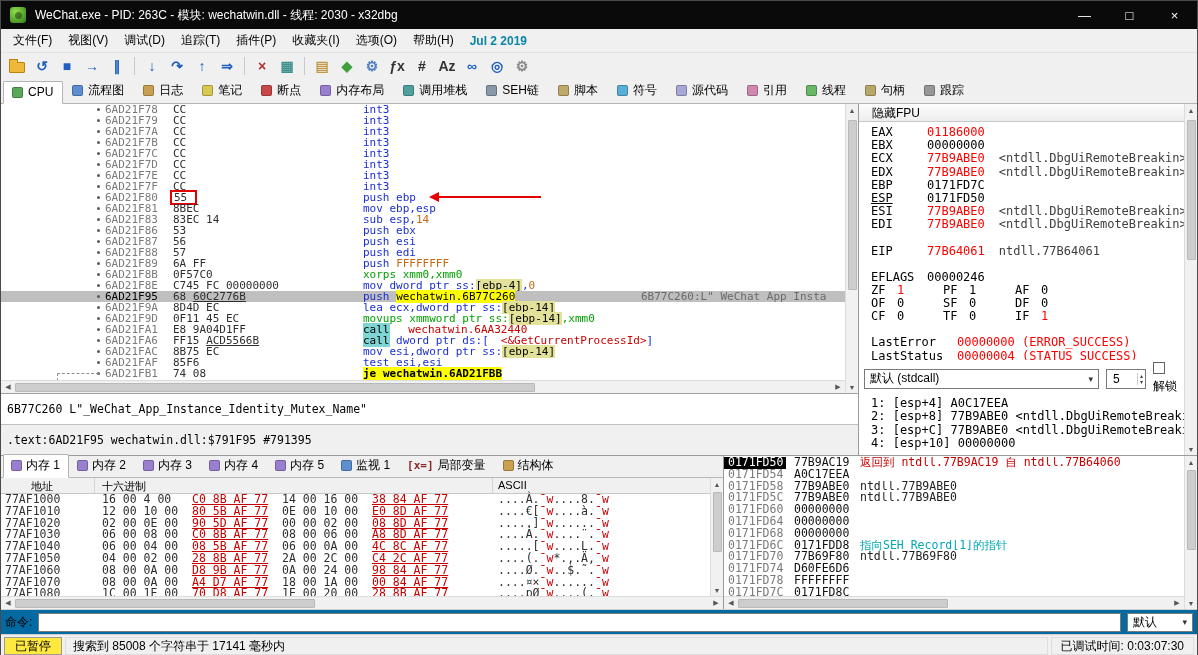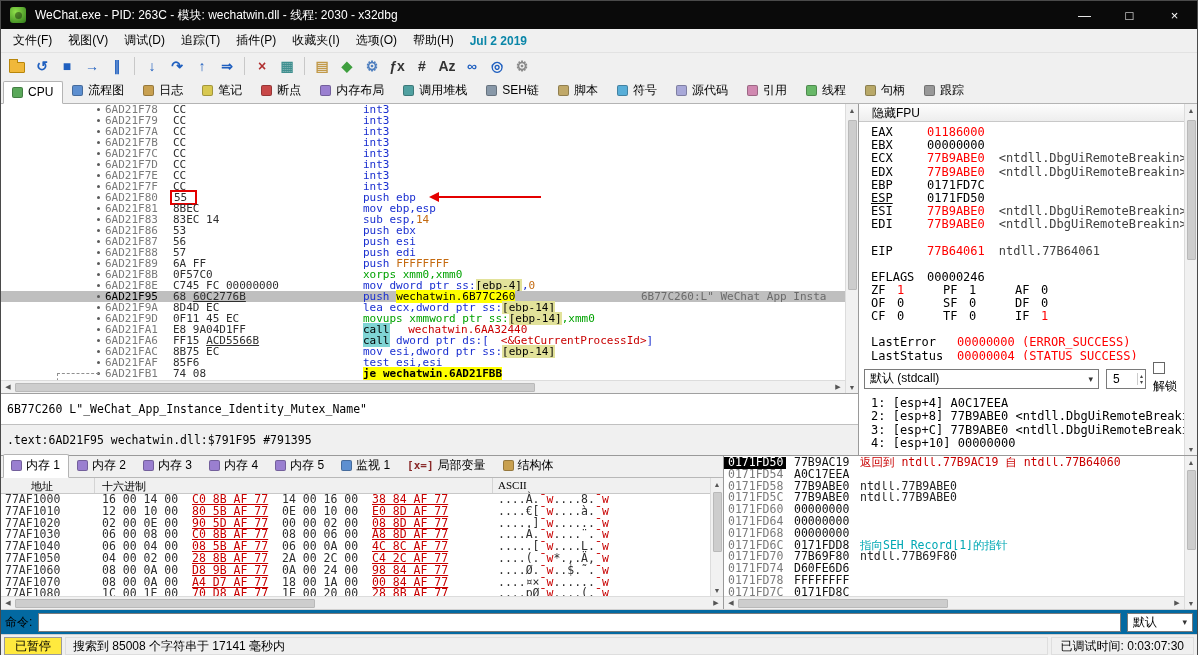--- a/index.html
+++ b/index.html
@@ -94,21 +94,21 @@
 
 
 .bottom{flex:0 0 154px;display:flex;border-top:1px solid #9a9a9a;background:#f0f0f0;min-height:0;}
 .bottom-left{width:722px;display:flex;flex-direction:column;}
 .memtabs{height:22px;display:flex;align-items:flex-end;padding-left:2px;border-bottom:1px solid #b8b8b8;}
 .mtab{display:flex;align-items:center;gap:4px;padding:2px 8px 3px 7px;font-size:12px;border:1px solid transparent;margin-bottom:-1px;white-space:nowrap;}
 .mtab.active{background:#fff;border-color:#b4b4b4;border-bottom-color:#fff;border-radius:2px 2px 0 0;}
 .mprefix{color:#8a2a2a;font-weight:bold;font-size:11px;font-family:"DejaVu Sans Mono",monospace;}
 .mem-wrap{flex:1;display:flex;background:#fff;min-height:0;}
 .mem-table{flex:1;overflow:hidden;font-family:"DejaVu Sans Mono",monospace;}
-.mem-header{height:16px;display:flex;background:#f0f0f0;border-bottom:1px solid #c8c8c8;font-size:11px;font-family:Liberation Serif, serif;}
+.mem-header{height:16px;display:flex;background:#f0f0f0;border-bottom:1px solid #c8c8c8;font-size:11px;font-family:Liberation Sans, sans-serif;}
 .mh-addr{width:94px;border-right:1px solid #d4d4d4;padding:1px 0 0 30px;}
 .mh-hex{width:398px;border-right:1px solid #d4d4d4;padding:1px 0 0 7px;}
 .mh-ascii{flex:1;padding:1px 0 0 5px;}
 .mrow{display:flex;height:11.8px;line-height:11.8px;font-size:11.5px;white-space:pre;}
 .ma{width:94px;padding-left:4px;color:#333;}
 .mhex{width:398px;display:flex;padding-left:7px;}
 .mg{width:90px;display:inline-block;color:#2e2e2e;}
 .m-ptr{color:var(--red);text-decoration:underline;}
 .masc{flex:1;padding-left:5px;color:#2e2e2e;}
 .m-r{color:var(--red);}
@@ -449,21 +449,21 @@
           </div>
         </div>
       <div class="mem-wrap">
         <div class="mem-table">
           <div class="mem-header">
             <span class="mh-addr">地址</span>
             <span class="mh-hex">十六进制</span>
             <span class="mh-ascii">ASCII</span>
           </div>
           <div id="mem-rows">
-              <div class="mrow"><span class="ma">77AF1000</span><span class="mhex"><span class="mg">16 00 14 00</span><span class="mg m-ptr">C0 8B AF 77</span><span class="mg">14 00 16 00</span><span class="mg m-ptr">38 84 AF 77</span></span><span class="masc"><span>....À.</span><span class="m-r">¯w</span><span>....8.</span><span class="m-r">¯w</span></span></div>
+              <div class="mrow"><span class="ma">77AF1000</span><span class="mhex"><span class="mg">16 00 4 00</span><span class="mg m-ptr">C0 8B AF 77</span><span class="mg">14 00 16 00</span><span class="mg m-ptr">38 84 AF 77</span></span><span class="masc"><span>....À.</span><span class="m-r">¯w</span><span>....8.</span><span class="m-r">¯w</span></span></div>
               <div class="mrow"><span class="ma">77AF1010</span><span class="mhex"><span class="mg">12 00 10 00</span><span class="mg m-ptr">80 5B AF 77</span><span class="mg">0E 00 10 00</span><span class="mg m-ptr">E0 8D AF 77</span></span><span class="masc"><span>....€[</span><span class="m-r">¯w</span><span>....à.</span><span class="m-r">¯w</span></span></div>
               <div class="mrow"><span class="ma">77AF1020</span><span class="mhex"><span class="mg">02 00 0E 00</span><span class="mg m-ptr">90 5D AF 77</span><span class="mg">00 00 02 00</span><span class="mg m-ptr">08 8D AF 77</span></span><span class="masc"><span>.....]</span><span class="m-r">¯w</span><span>......</span><span class="m-r">¯w</span></span></div>
               <div class="mrow"><span class="ma">77AF1030</span><span class="mhex"><span class="mg">06 00 08 00</span><span class="mg m-ptr">C0 8B AF 77</span><span class="mg">08 00 06 00</span><span class="mg m-ptr">A8 8D AF 77</span></span><span class="masc"><span>....À.</span><span class="m-r">¯w</span><span>....¨.</span><span class="m-r">¯w</span></span></div>
               <div class="mrow"><span class="ma">77AF1040</span><span class="mhex"><span class="mg">06 00 04 00</span><span class="mg m-ptr">08 5B AF 77</span><span class="mg">06 00 0A 00</span><span class="mg m-ptr">4C 8C AF 77</span></span><span class="masc"><span>.....[</span><span class="m-r">¯w</span><span>....L.</span><span class="m-r">¯w</span></span></div>
               <div class="mrow"><span class="ma">77AF1050</span><span class="mhex"><span class="mg">04 00 02 00</span><span class="mg m-ptr">28 8B AF 77</span><span class="mg">2A 00 2C 00</span><span class="mg m-ptr">C4 2C AF 77</span></span><span class="masc"><span>....(.</span><span class="m-r">¯w</span><span>*.,.Ä,</span><span class="m-r">¯w</span></span></div>
               <div class="mrow"><span class="ma">77AF1060</span><span class="mhex"><span class="mg">08 00 0A 00</span><span class="mg m-ptr">D8 9B AF 77</span><span class="mg">0A 00 24 00</span><span class="mg m-ptr">98 84 AF 77</span></span><span class="masc"><span>....Ø.</span><span class="m-r">¯w</span><span>..$.˜.</span><span class="m-r">¯w</span></span></div>
               <div class="mrow"><span class="ma">77AF1070</span><span class="mhex"><span class="mg">08 00 0A 00</span><span class="mg m-ptr">A4 D7 AF 77</span><span class="mg">18 00 1A 00</span><span class="mg m-ptr">00 84 AF 77</span></span><span class="masc"><span>....¤×</span><span class="m-r">¯w</span><span>......</span><span class="m-r">¯w</span></span></div>
               <div class="mrow"><span class="ma">77AF1080</span><span class="mhex"><span class="mg">1C 00 1E 00</span><span class="mg m-ptr">70 D8 AF 77</span><span class="mg">1E 00 20 00</span><span class="mg m-ptr">28 8B AF 77</span></span><span class="masc"><span>....pØ</span><span class="m-r">¯w</span><span>....(.</span><span class="m-r">¯w</span></span></div>
             </div>
         </div>

